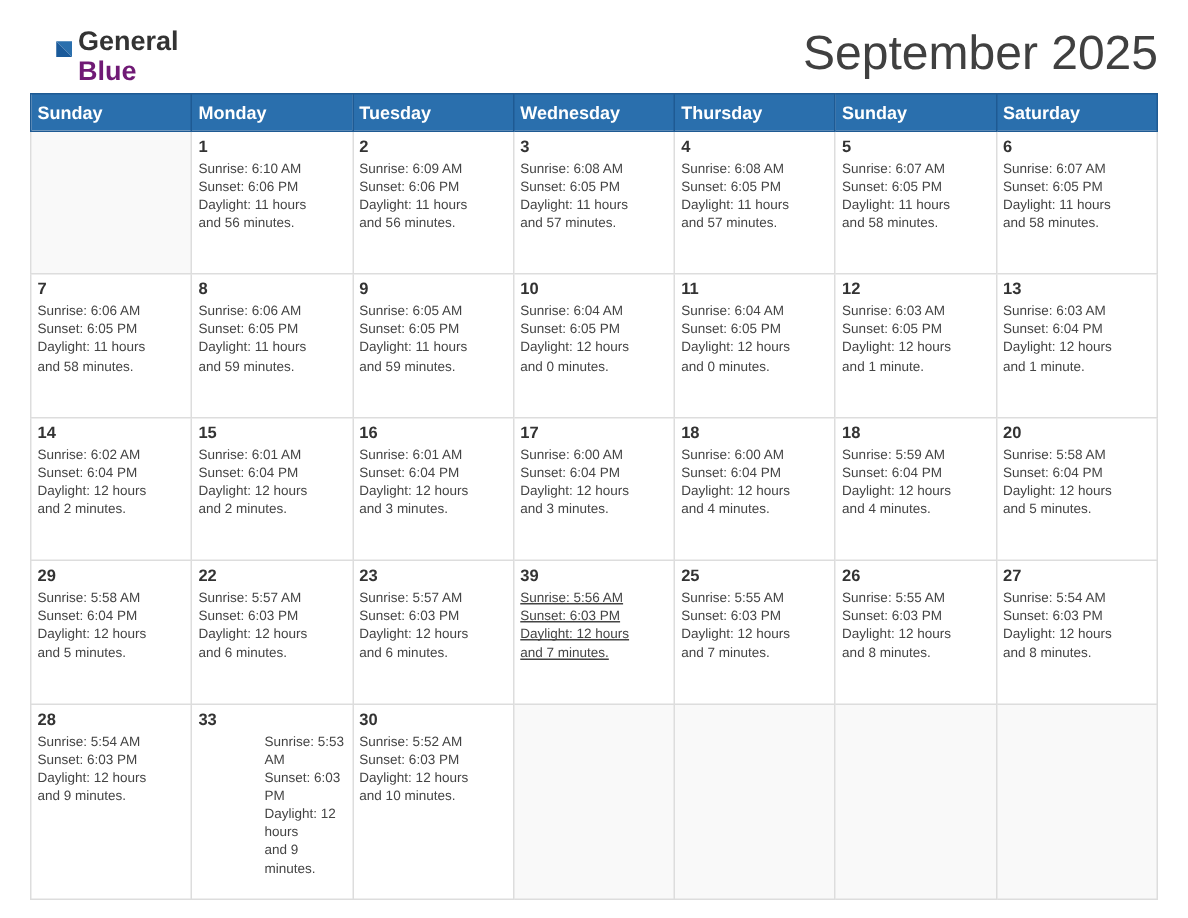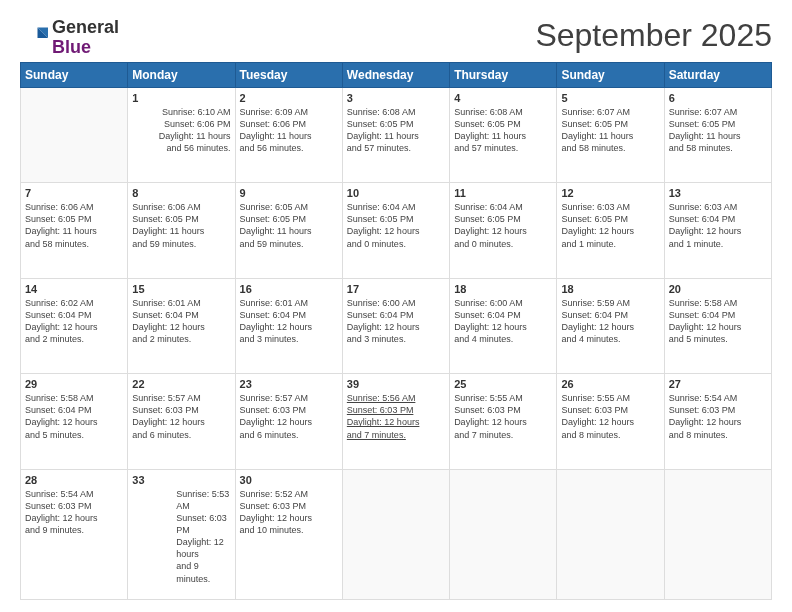--- a/index.html
+++ b/index.html
@@ -124,21 +124,21 @@
         <th>Thursday</th>
         <th>Sunday</th>
         <th>Saturday</th>
       </tr>
     </thead>
     <tbody id="calendar-body">
     <tr>
           <td class="empty"></td>
           <td>
             <div class="day-num">1</div>
-            <div class="day-info" style="white-space: pre-line; text-align: right;">Sunrise: 6:10 AM
+            <div class="day-info" style="white-space: pre-line;">Sunrise: 6:10 AM
 Sunset: 6:06 PM
 Daylight: 11 hours
 and 56 minutes.</div>
           </td>
           <td>
             <div class="day-num">2</div>
             <div class="day-info" style="white-space: pre-line;">Sunrise: 6:09 AM
 Sunset: 6:06 PM
 Daylight: 11 hours
 and 56 minutes.</div>

